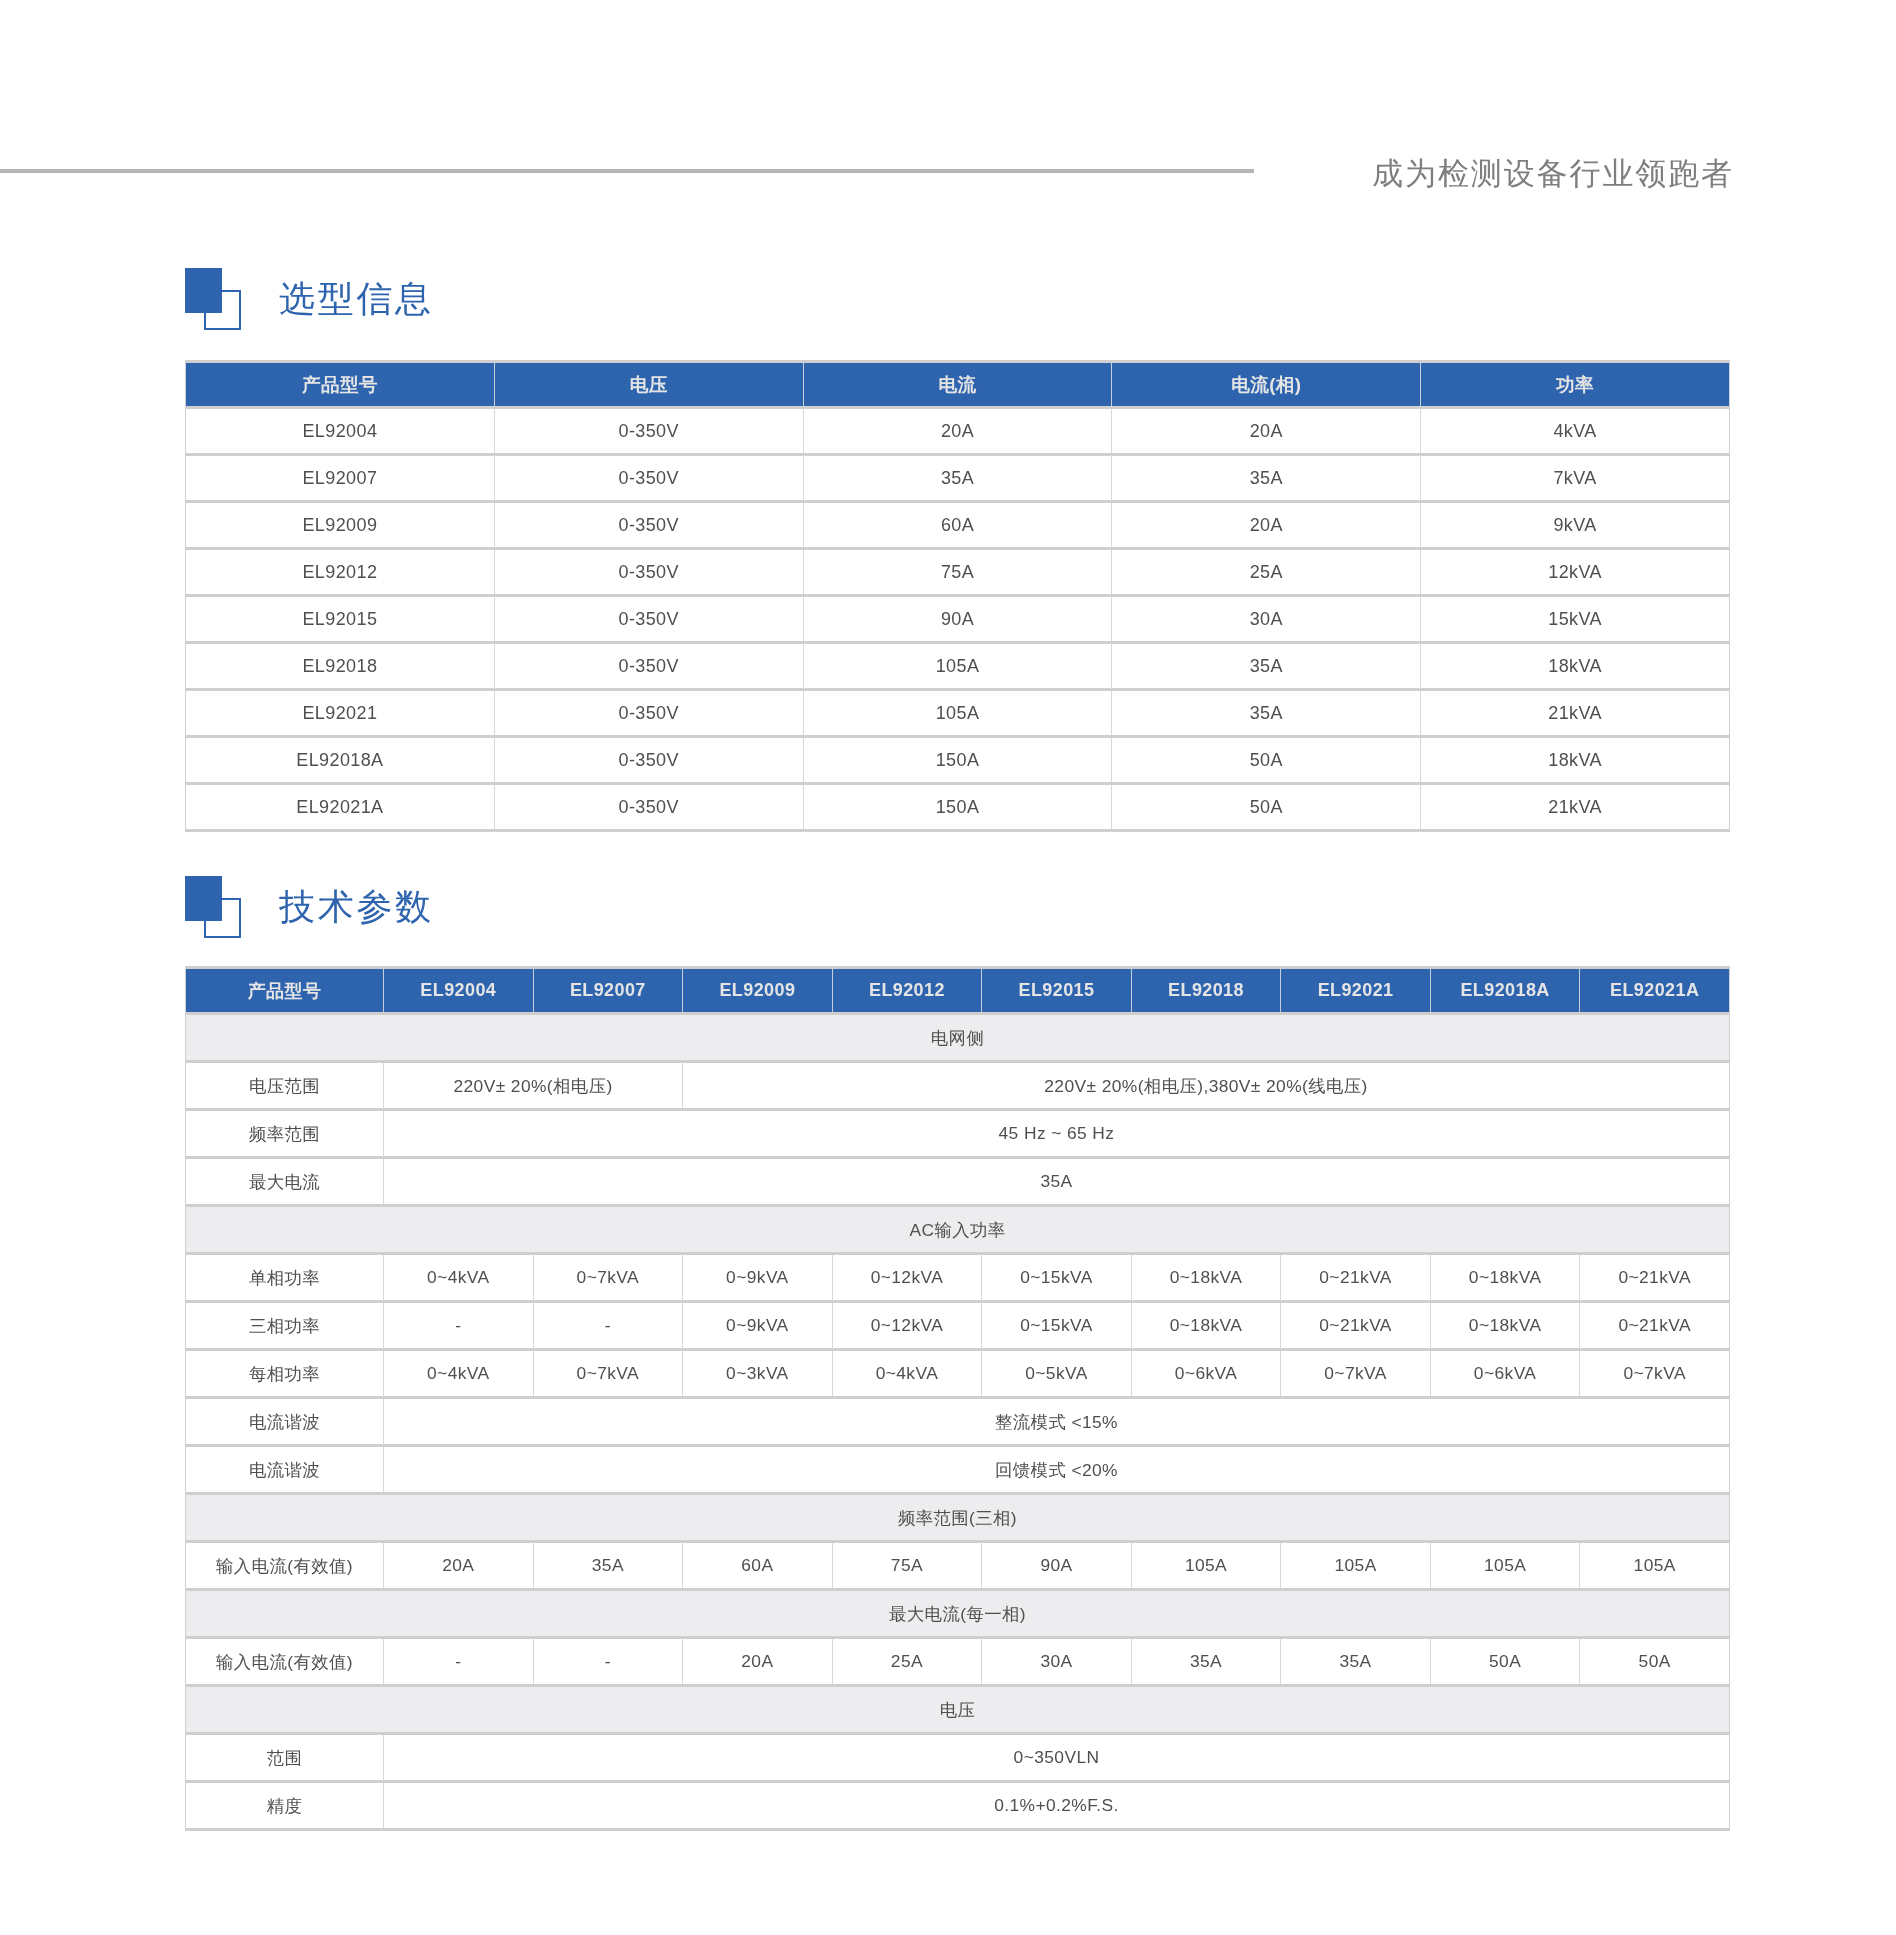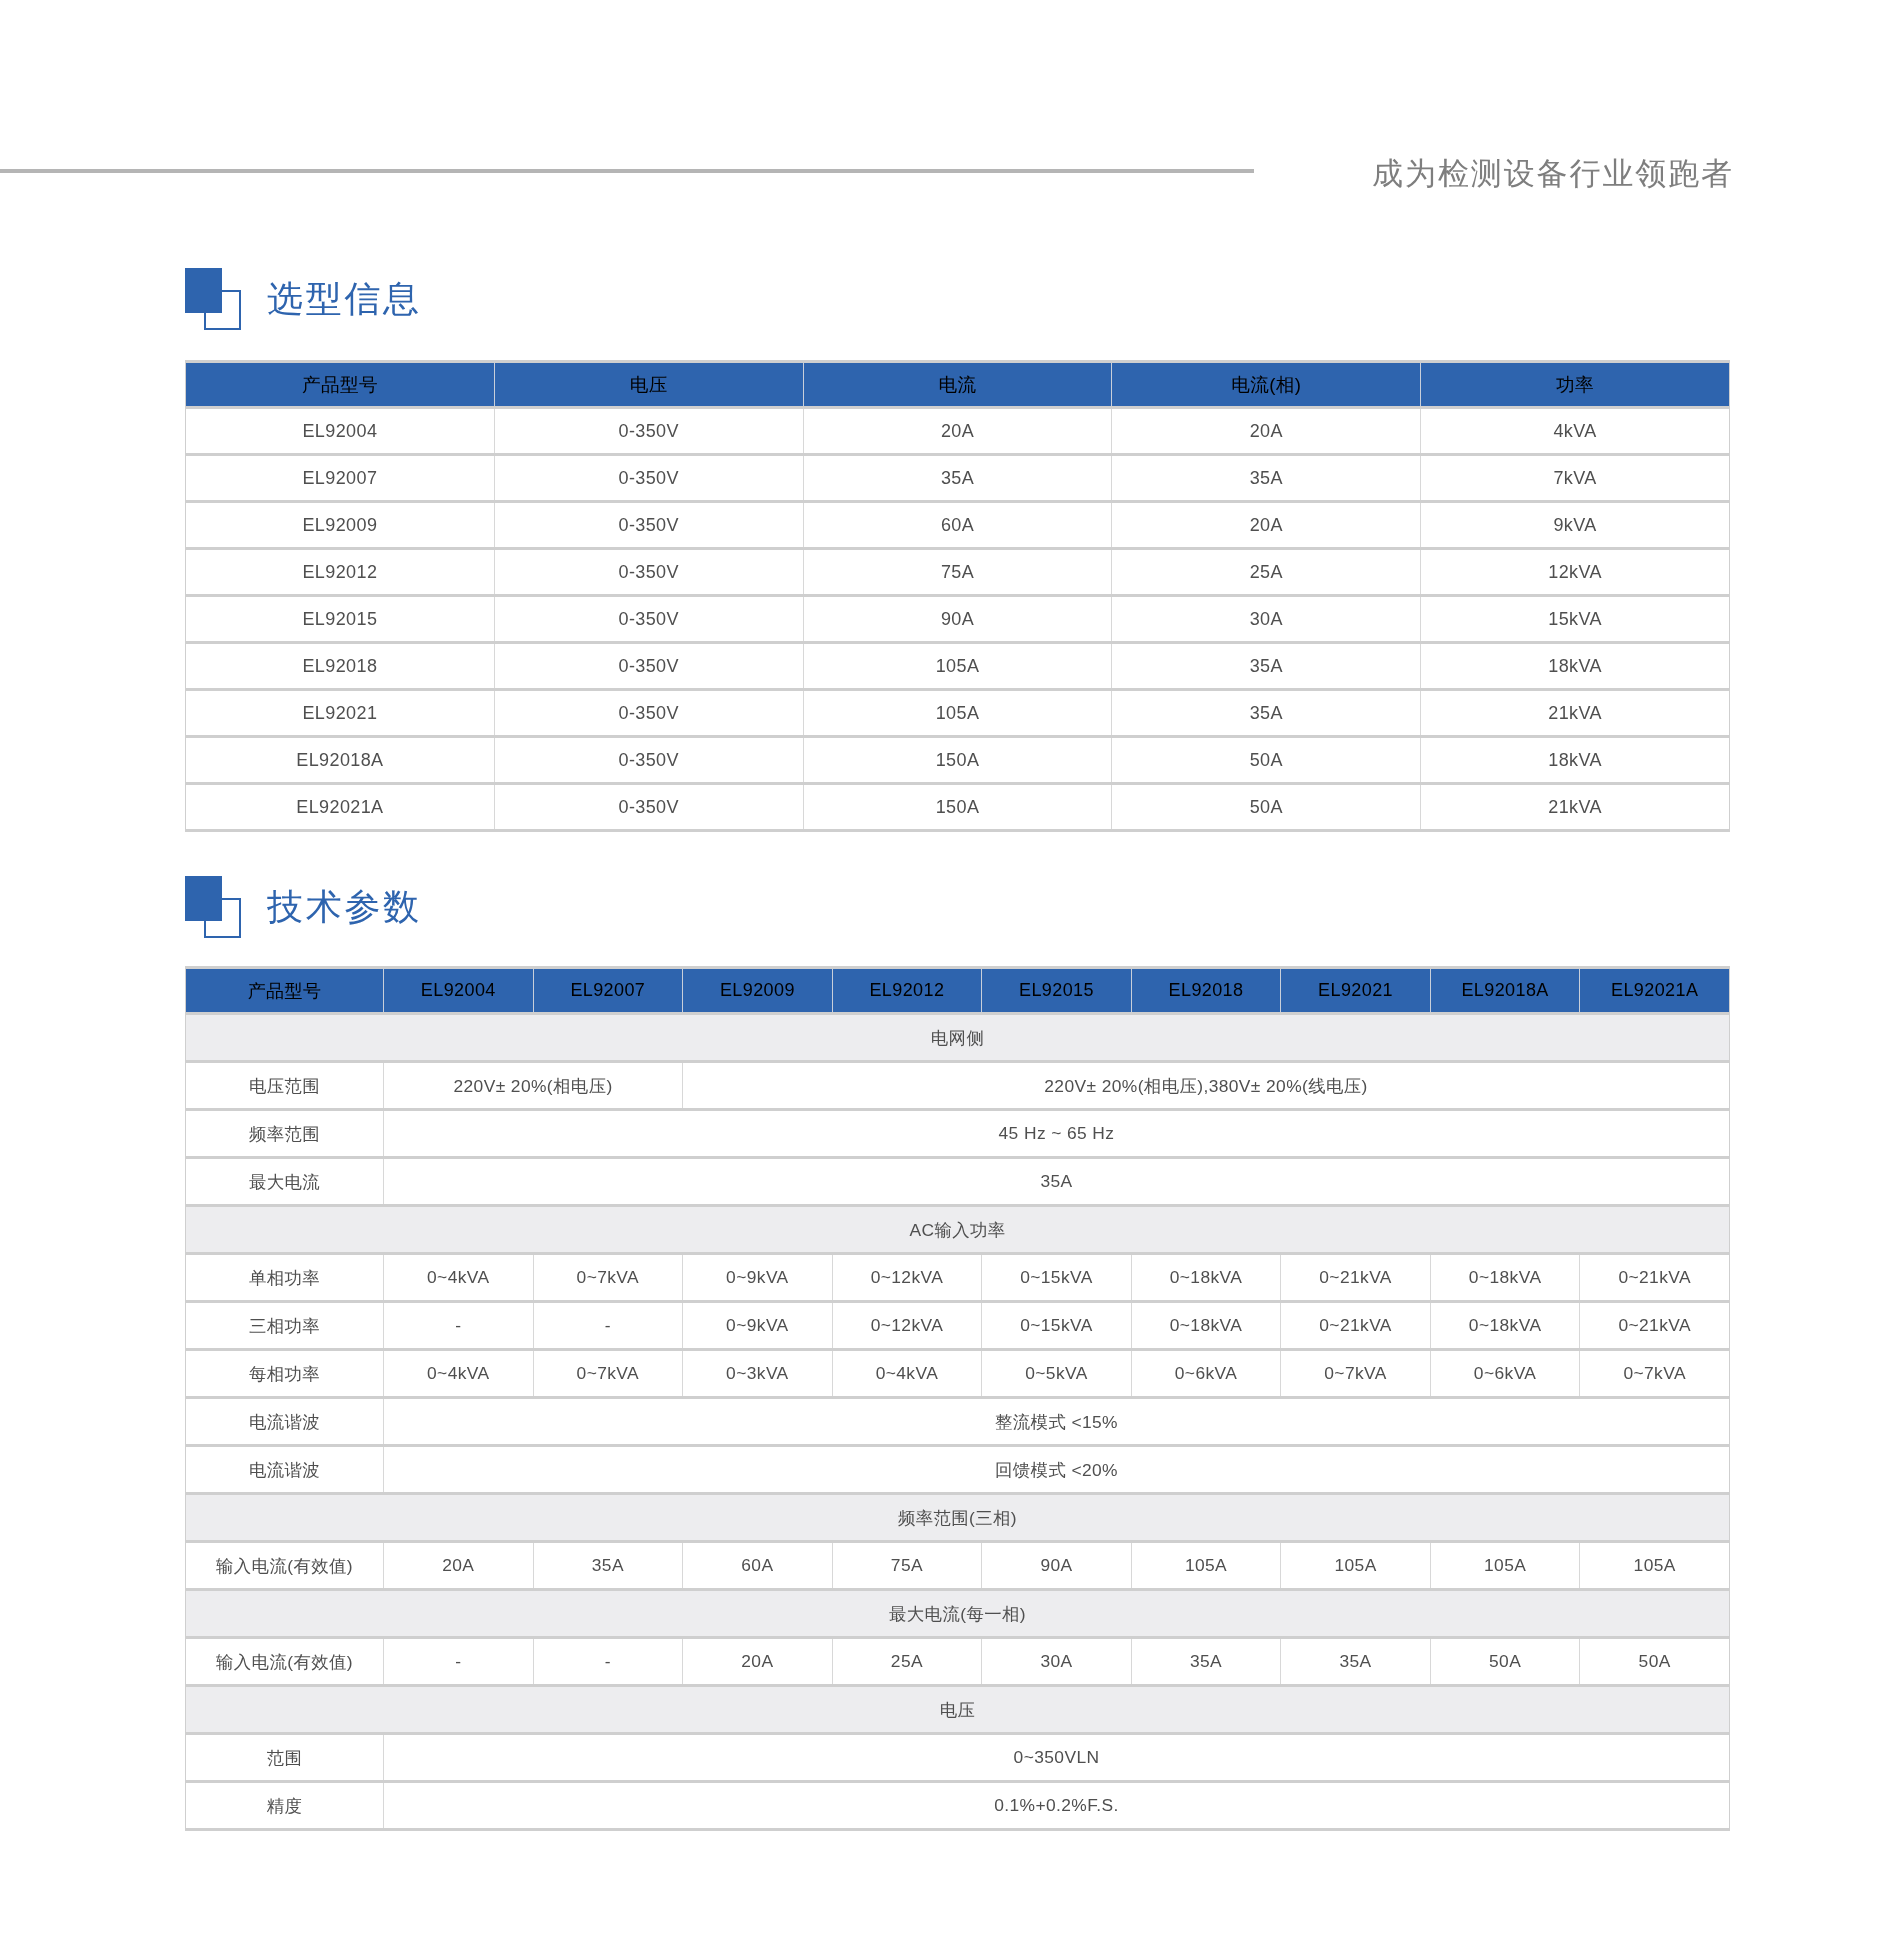--- a/index.html
+++ b/index.html
@@ -4,37 +4,37 @@
 <style>
   html,body{margin:0;padding:0;background:#ffffff;}
   .page{position:relative;width:1896px;height:2555px;background:#ffffff;overflow:hidden;
         font-family:"Liberation Sans",sans-serif;}
 
   
   .top-rule{position:absolute;left:0;top:169px;width:1254px;height:3.9px;background:#b5b5b5;}
   .slogan{position:absolute;top:153px;right:162px;font-size:31px;letter-spacing:1.9px;color:#7e7e7e;}
 
   
-  .section-header{position:absolute;left:185px;display:flex;align-items:center;gap:24px;height:66px;}
+  .section-header{position:absolute;left:185px;display:flex;align-items:center;gap:36px;height:66px;}
   #sec1{top:266px;} #sec2{top:874px;}
   .sec-icon{position:relative;width:58px;height:63px;flex:0 0 auto;}
   .sec-icon .solid{position:absolute;left:0;top:0.8px;width:37px;height:45px;background:var(--blue);z-index:2;}
   .sec-icon .outline{position:absolute;left:18.6px;top:22.5px;width:37px;height:40px;border:2.7px solid var(--blue);
                      background:#ffffff;box-sizing:border-box;z-index:1;}
   .section-title{font-size:36px;letter-spacing:2.7px;color:var(--blue);white-space:nowrap;}
 
   
   .tbl{position:absolute;left:185px;width:1545px;border-collapse:collapse;table-layout:fixed;background:#ffffff;
        border-top:3.5px solid var(--line);border-bottom:3.5px solid var(--line);
        border-left:1.9px solid var(--line);border-right:1.9px solid var(--line);}
   #table1{top:360px;} #table2{top:966px;}
   .tbl th,.tbl td{padding:0;text-align:center;vertical-align:middle;overflow:hidden;white-space:nowrap;
        border-right:1.5px solid var(--vline);border-bottom:3.9px solid var(--line);letter-spacing:0.4px;}
   .tbl th:last-child,.tbl td:last-child{border-right:none;}
-  .tbl th{background:var(--blue);color:#000000;font-weight:400;height:43px;font-size:18.6px;
+  .tbl th{background:var(--blue);color:#e5e5e5;font-weight:700;height:43px;font-size:18.6px;
           border-right:1.5px solid #c9cfda;}
   #table1 td{height:44px;font-size:18px;color:var(--text);}
   #table2 td{height:45px;font-size:17.4px;color:var(--text);}
   #table2 th{font-size:18px;}
   .band-cell{background:var(--band);}
   tr:last-child td{border-bottom:none;}
 </style>
 </head>
 <body>
 

